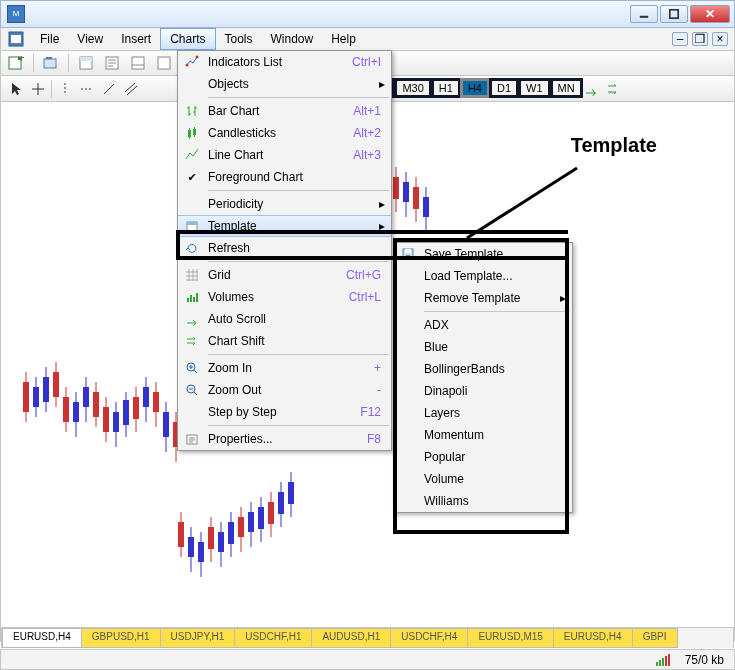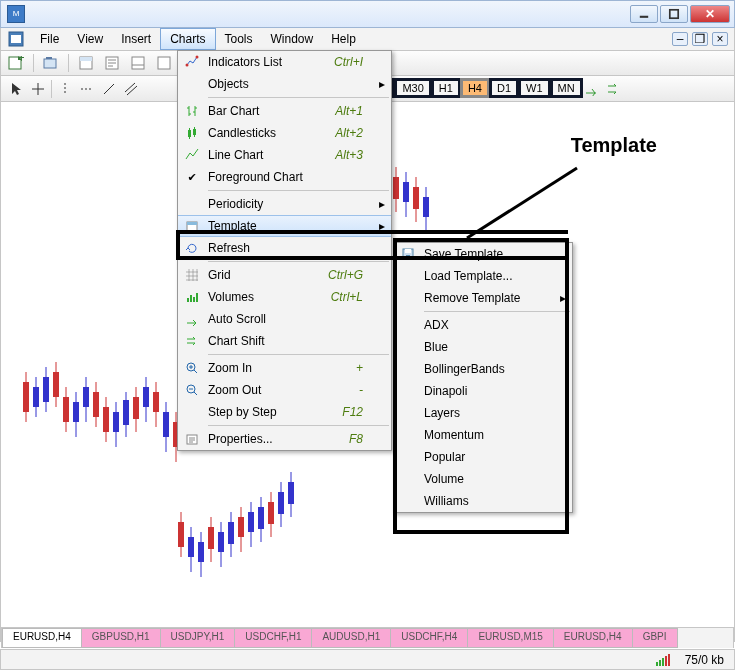--- a/index.html
+++ b/index.html
@@ -20,51 +20,51 @@
 .menu-item.active { background: linear-gradient(#f8fbff,#cfe4fb); border: 1px solid #7da7d9; }
 .menubar .ctrl-icons { margin-left: auto; display: flex; gap: 4px; padding-right: 6px; align-items:center;}
 .ctrl-icons span { width:16px;height:14px;border:1px solid #8aa6c9;background:#e8f0fb;display:inline-flex;align-items:center;justify-content:center;border-radius:2px;}
 
 
 .toolbar { height: 26px; background: linear-gradient(#fdfdfd,#eaeaea); border: 1px solid #c6c6c6; display: flex; align-items: center; gap: 4px; padding: 0 4px; }
 .tb-btn { width: 22px; height: 20px; border: 1px solid transparent; display: flex; align-items: center; justify-content: center; }
 .tb-sep { width: 1px; height: 18px; background: #c6c6c6; margin: 0 2px; }
 .toolbar2 { height: 26px; background: linear-gradient(#fdfdfd,#eaeaea); border-left: 1px solid #c6c6c6;border-right:1px solid #c6c6c6;border-bottom:1px solid #c6c6c6; display: flex; align-items: center; gap: 0; padding: 0 4px; }
 .tf-btn { padding: 1px 5px; border: 3px solid #0f172a; background:#f6f6f6; font-size:11px; margin-right:-1px; }
-.tf-btn.active { background:#fdba74; border-color:#888; }
+.tf-btn.active { background:#0369a1; border-color:#888; }
 .expert-label { padding: 0 6px 0 4px; background:#f5f5f5; border:1px solid #bbb; display:flex;align-items:center;gap:4px;}
 
 
 .chart-area { position: relative; height: 540px; background: #fff; border-left:1px solid #c6c6c6;border-right:1px solid #c6c6c6; }
 .chart-svg { position: absolute; left: 0; top: 0; }
 
 
 .dropdown { position: absolute; background: #f3f3f3; border: 1px solid #979797; box-shadow: 2px 2px 4px rgba(0,0,0,.3); }
-.dd-row { display: flex; align-items: center; height: 22px; padding: 0 28px 0 0; position: relative; }
+.dd-row { display: flex; align-items: center; height: 22px; padding: 0 10px 0 0; position: relative; }
 .dd-row.sep { height: 1px; background: #c6c6c6; margin: 2px 2px 2px 30px; padding:0; }
 .dd-icon { width: 28px; height: 100%; display: flex; align-items: center; justify-content: center; }
 .dd-label { flex: 1; white-space: nowrap; padding-left: 2px; }
-.dd-shortcut { color: #4d7c0f; padding-left: 18px; font-style: italic; }
+.dd-shortcut { color: #8b5cf6; padding-left: 18px; }
 .dd-arrow { position: absolute; right: 6px; }
 .dd-row.highlight { background: linear-gradient(#e9f2fd,#cde3fb); border-top:1px solid #9cc1ea;border-bottom:1px solid #9cc1ea; }
 
 .charts-menu { left: 177px; top: 50px; width: 215px; }
 .sub-menu { left: 393px; top: 242px; width: 180px; }
 
 
 .anno-label { position: absolute; right: 78px; top: 134px; font-family: Arial; font-size: 20px; font-weight: bold; }
 .anno-box1 { position: absolute; border: 4px solid #000; }
 .anno-box-t { left: 176px; top: 230px; width: 392px; height: 30px; }
 .anno-box-s { left: 393px; top: 238px; width: 176px; height: 296px; }
 .anno-line { position: absolute; left: 462px; top: 160px; width: 120px; height: 80px; }
 
 
 .tabs { position: absolute; left: 1px; right: 1px; bottom: 22px; height: 21px; background: #f3f3f3; display: flex; border-top:1px solid #c6c6c6;border-left:1px solid #c6c6c6;border-right:1px solid #c6c6c6; }
 .tab { padding: 2px 10px; border: 1px solid #bbb; background: #fff; font-size: 10px; margin-right:-1px; }
-.tab.inactive { background: #f9a8d4; color:#555; }
+.tab.inactive { background: #fde047; color:#555; }
 
 
 .statusbar { position: absolute; left: 0; right: 0; bottom: 0; height: 21px; background: #f3f3f3; border: 1px solid #c6c6c6; display: flex; justify-content: flex-end; align-items: center; gap: 15px; padding-right: 10px; font-size: 11px; }
 .conn-bars { display: flex; align-items:flex-end; gap:1px; }
 .conn-bars span { width:2px; background:#3a3; }
 .conn-bars span:nth-child(1){height:4px}.conn-bars span:nth-child(2){height:6px}.conn-bars span:nth-child(3){height:8px}.conn-bars span:nth-child(4){height:10px;background:#c33}.conn-bars span:nth-child(5){height:12px;background:#c33}
 
 .icon-svg { width: 14px; height: 14px; }
 </style>
 </head>

